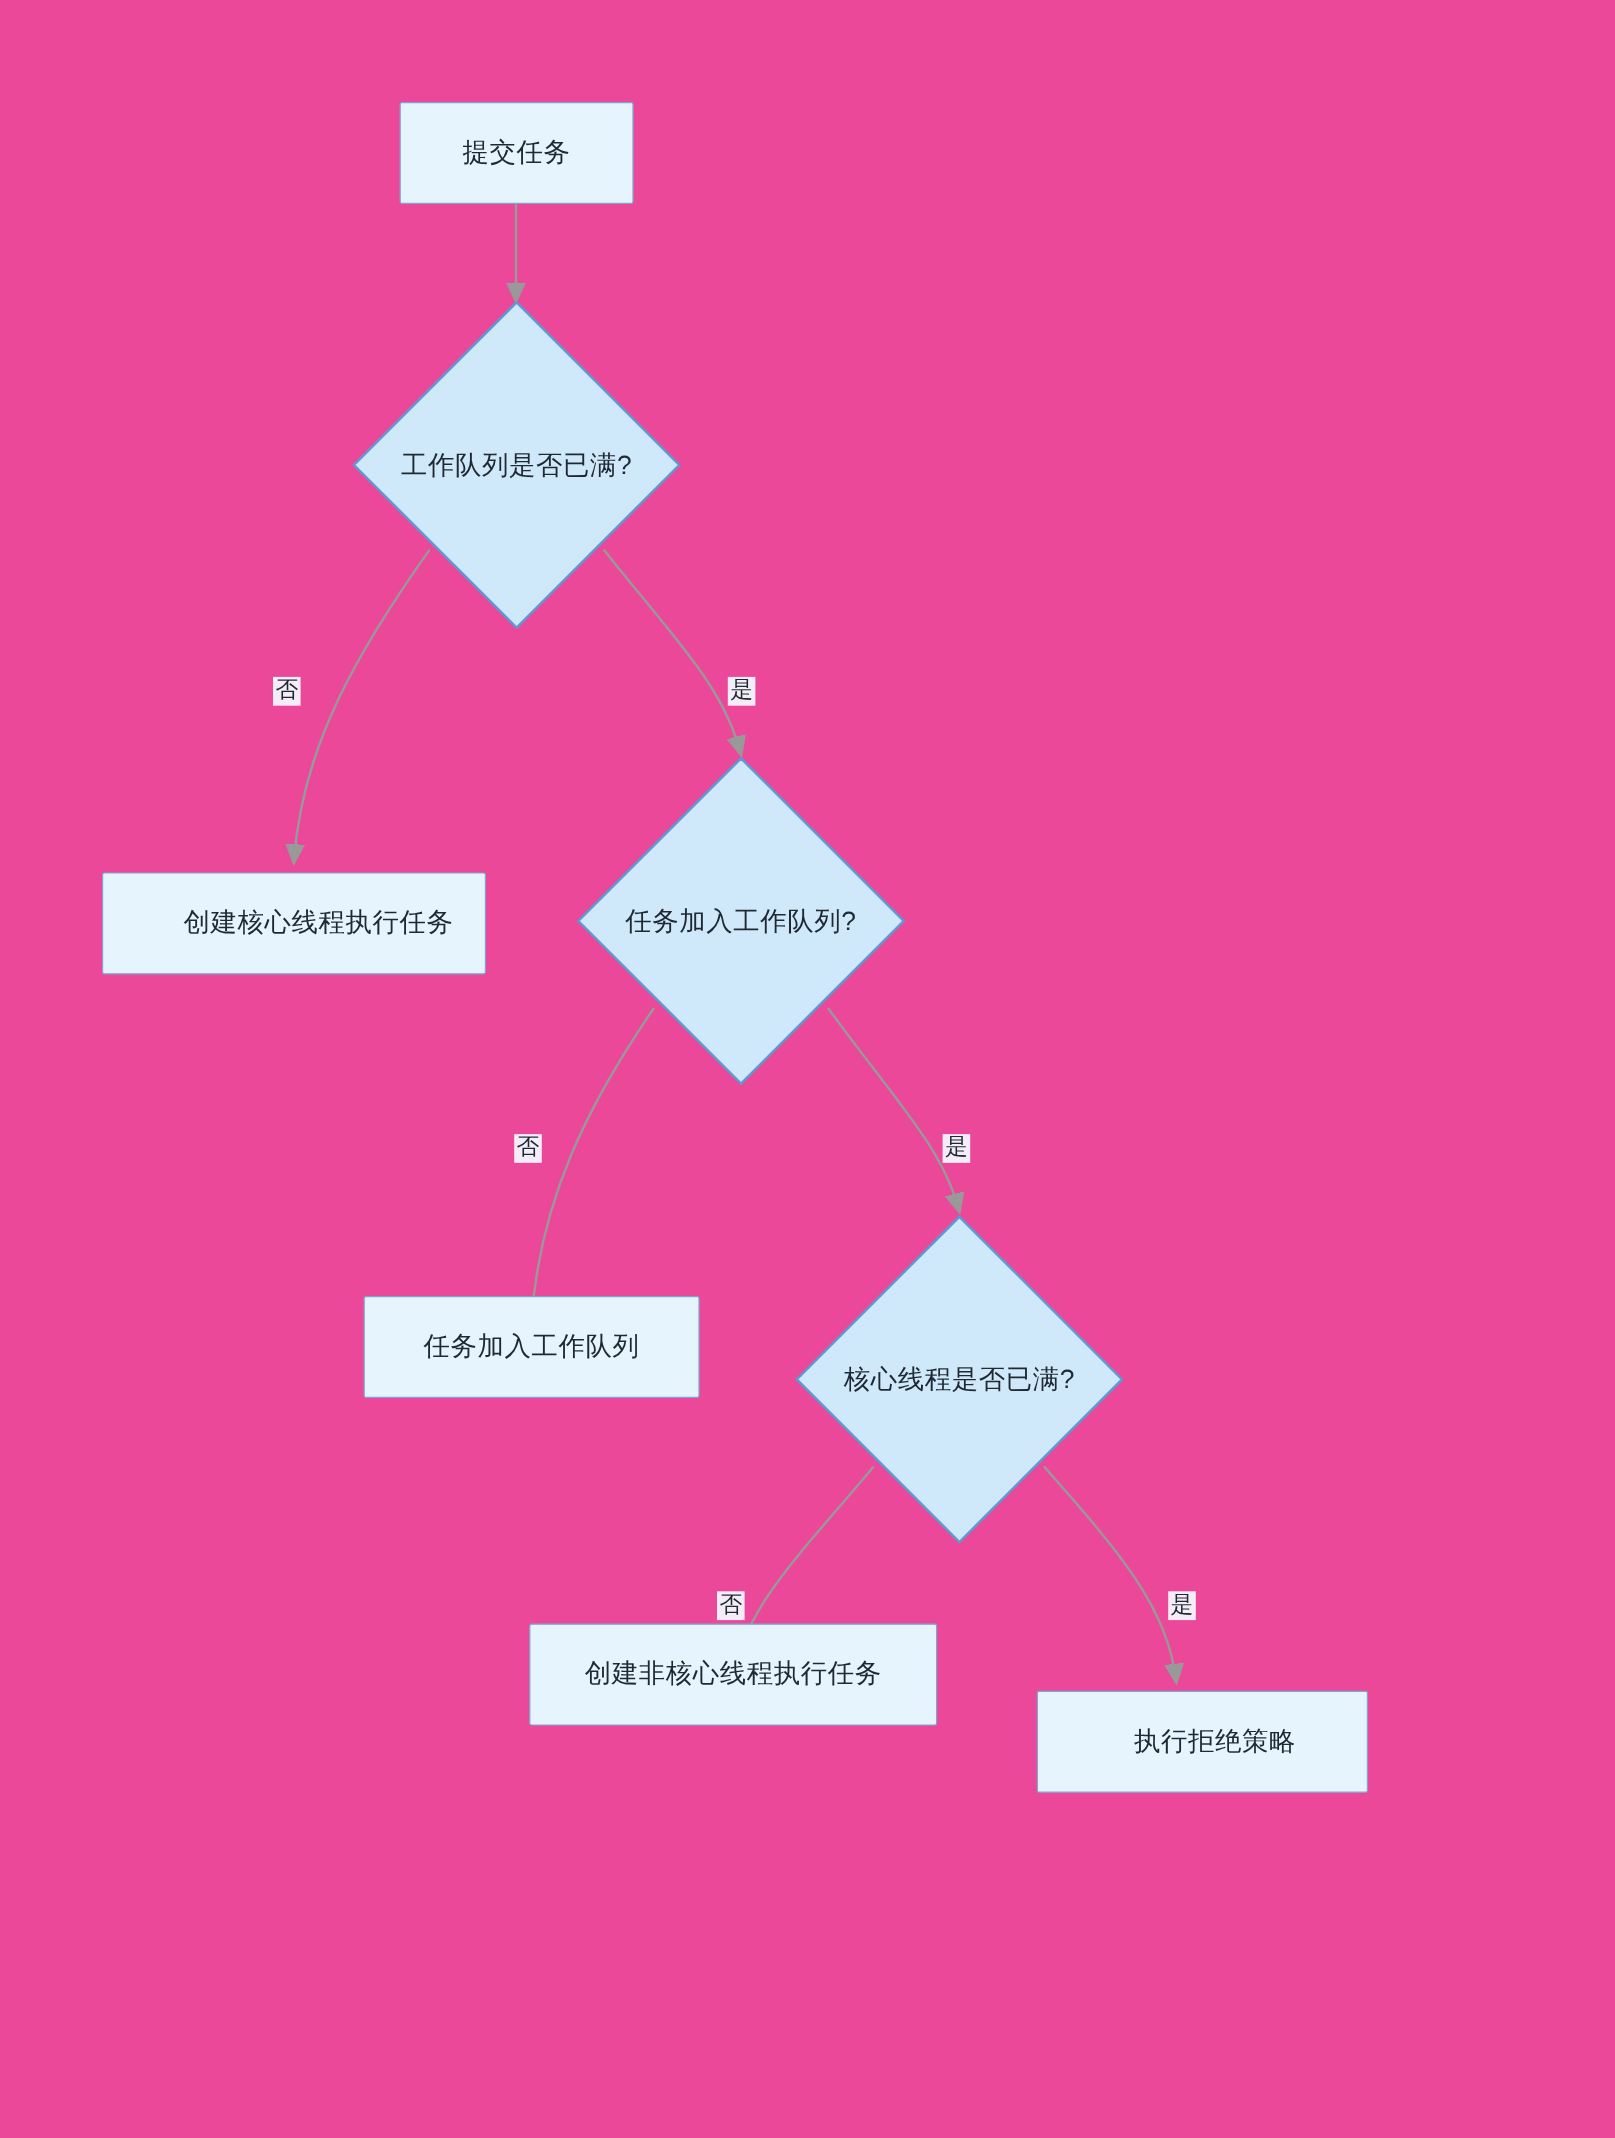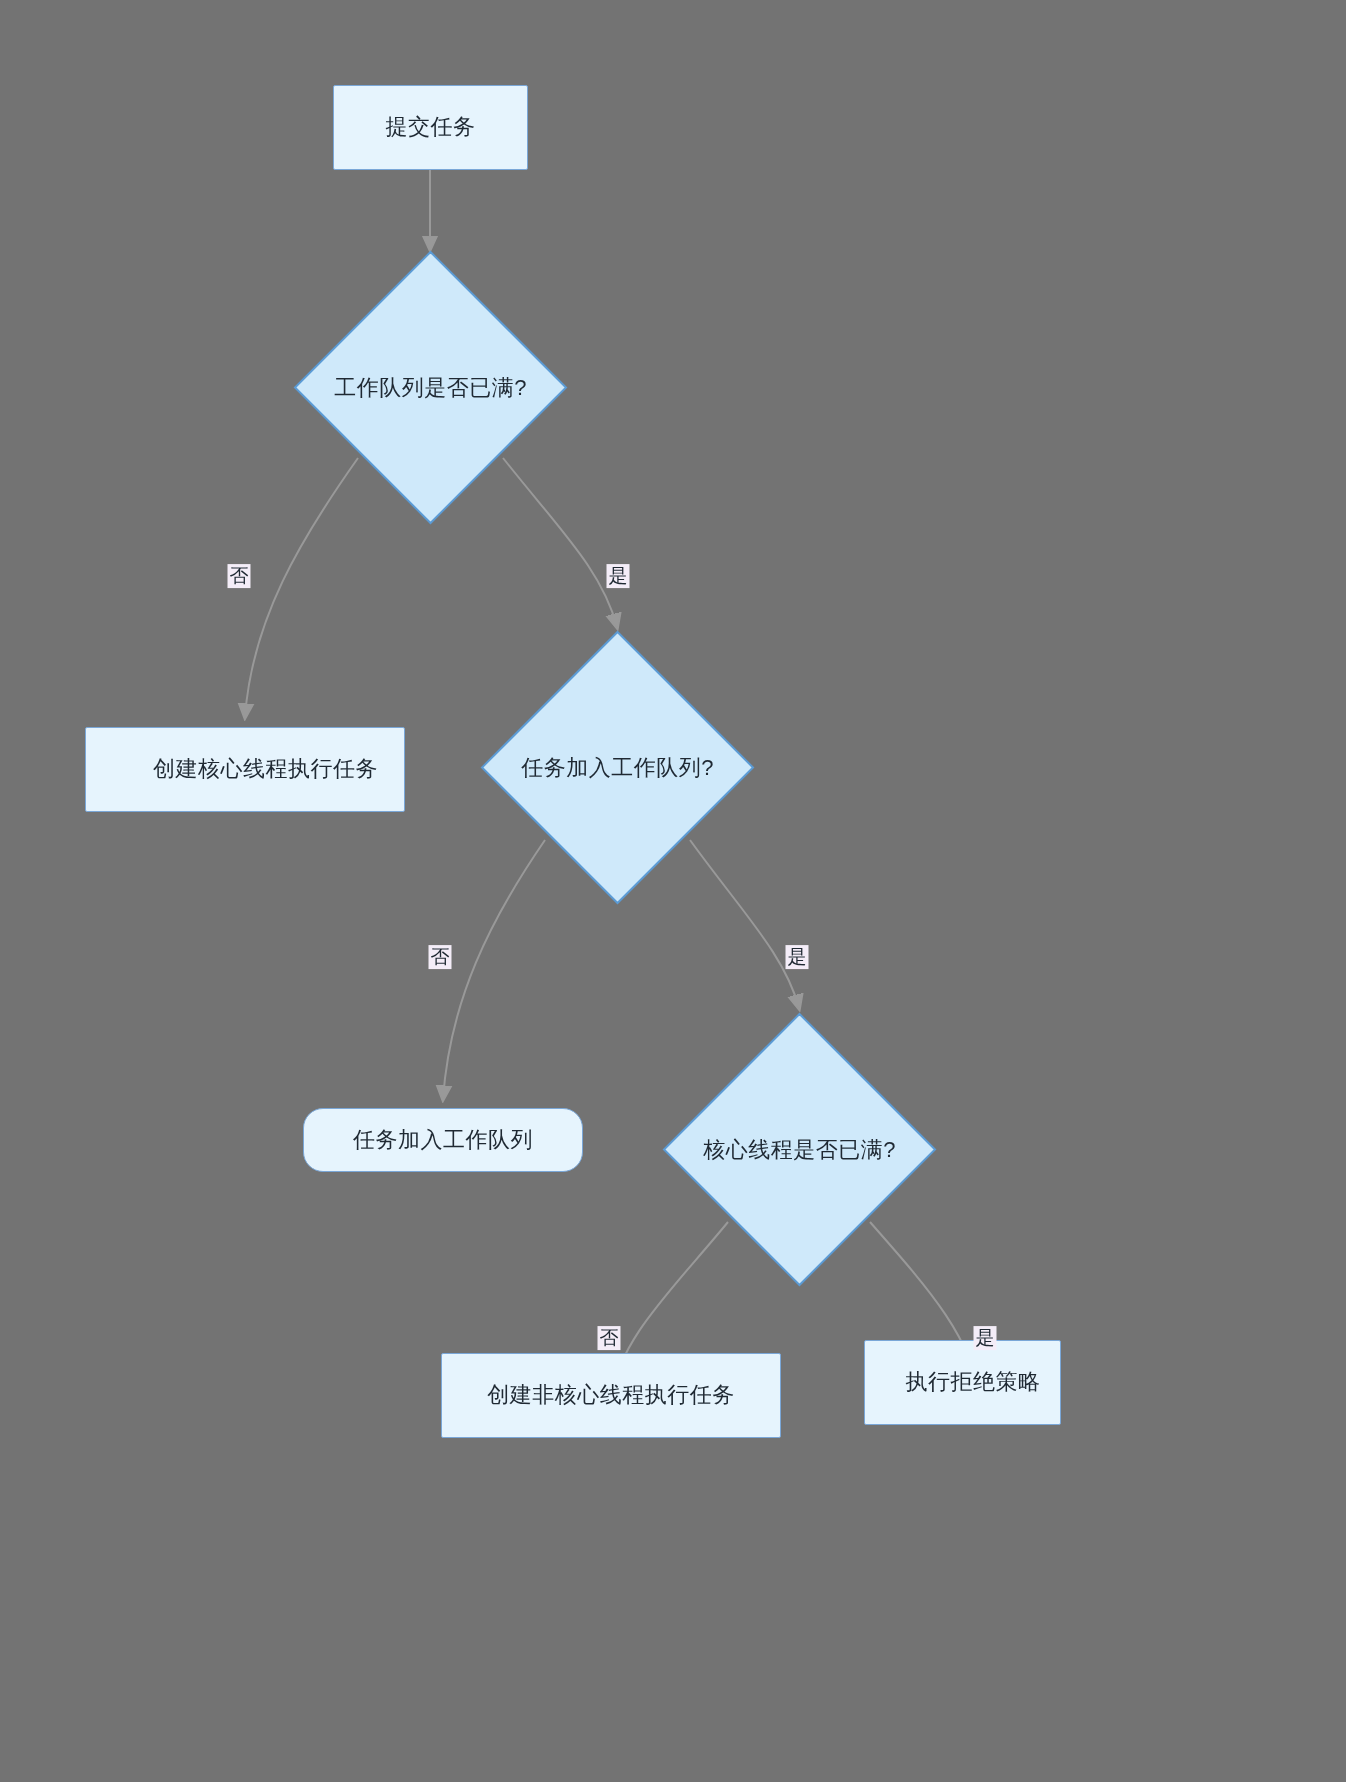--- a/index.html
+++ b/index.html
@@ -10,21 +10,21 @@
   body {
     width: 1346px;
     height: 1782px;
     font-family: "Liberation Sans", "DejaVu Sans", sans-serif;
     overflow: hidden;
   }
   #canvas {
     position: relative;
     width: 1346px;
     height: 1782px;
-    background: #737373;
+    background: #ec4899;
   }
   svg.edges {
     position: absolute;
     left: 0;
     top: 0;
     width: 1346px;
     height: 1782px;
     overflow: visible;
   }
   .edge-path {
@@ -125,36 +125,36 @@
     <span>创建核心线程执行任务</span>
   </div>
 
   <div class="diamond-wrap" style="left:480px; top:630px; width:275px; height:275px;">
     <svg class="diamond-shape" width="275" height="275" viewBox="0 0 275 275">
       <polygon points="137.5,2 273,137.5 137.5,273 2,137.5" fill="#cfe9fa" stroke="#5b9bd5" stroke-width="2"></polygon>
     </svg>
     <div class="diamond-label">任务加入工作队列?</div>
   </div>
 
-  <div class="node rect" style="left:303px; top:1108px; width:280px; height:64px;border-radius:20px;">
+  <div class="node rect" style="left:303px; top:1080px; width:280px; height:85px;">
     <span>任务加入工作队列</span>
   </div>
 
   <div class="diamond-wrap" style="left:662px; top:1012px; width:275px; height:275px;">
     <svg class="diamond-shape" width="275" height="275" viewBox="0 0 275 275">
       <polygon points="137.5,2 273,137.5 137.5,273 2,137.5" fill="#cfe9fa" stroke="#5b9bd5" stroke-width="2"></polygon>
     </svg>
     <div class="diamond-label">核心线程是否已满?</div>
   </div>
 
   <div class="node rect" style="left:441px; top:1353px; width:340px; height:85px;">
     <span>创建非核心线程执行任务</span>
   </div>
 
-  <div class="node rect" style="left:864px; top:1340px; width:197px; height:85px;padding-left:21px;">
+  <div class="node rect" style="left:864px; top:1409px; width:276px; height:85px;padding-left:21px;">
     <span>执行拒绝策略</span>
   </div>
 
   <div class="edge-label" style="left:239px; top:576px;">否</div>
 
   <div class="edge-label" style="left:618px; top:576px;">是</div>
 
   <div class="edge-label" style="left:440px; top:957px;">否</div>
 
   <div class="edge-label" style="left:797px; top:957px;">是</div>

